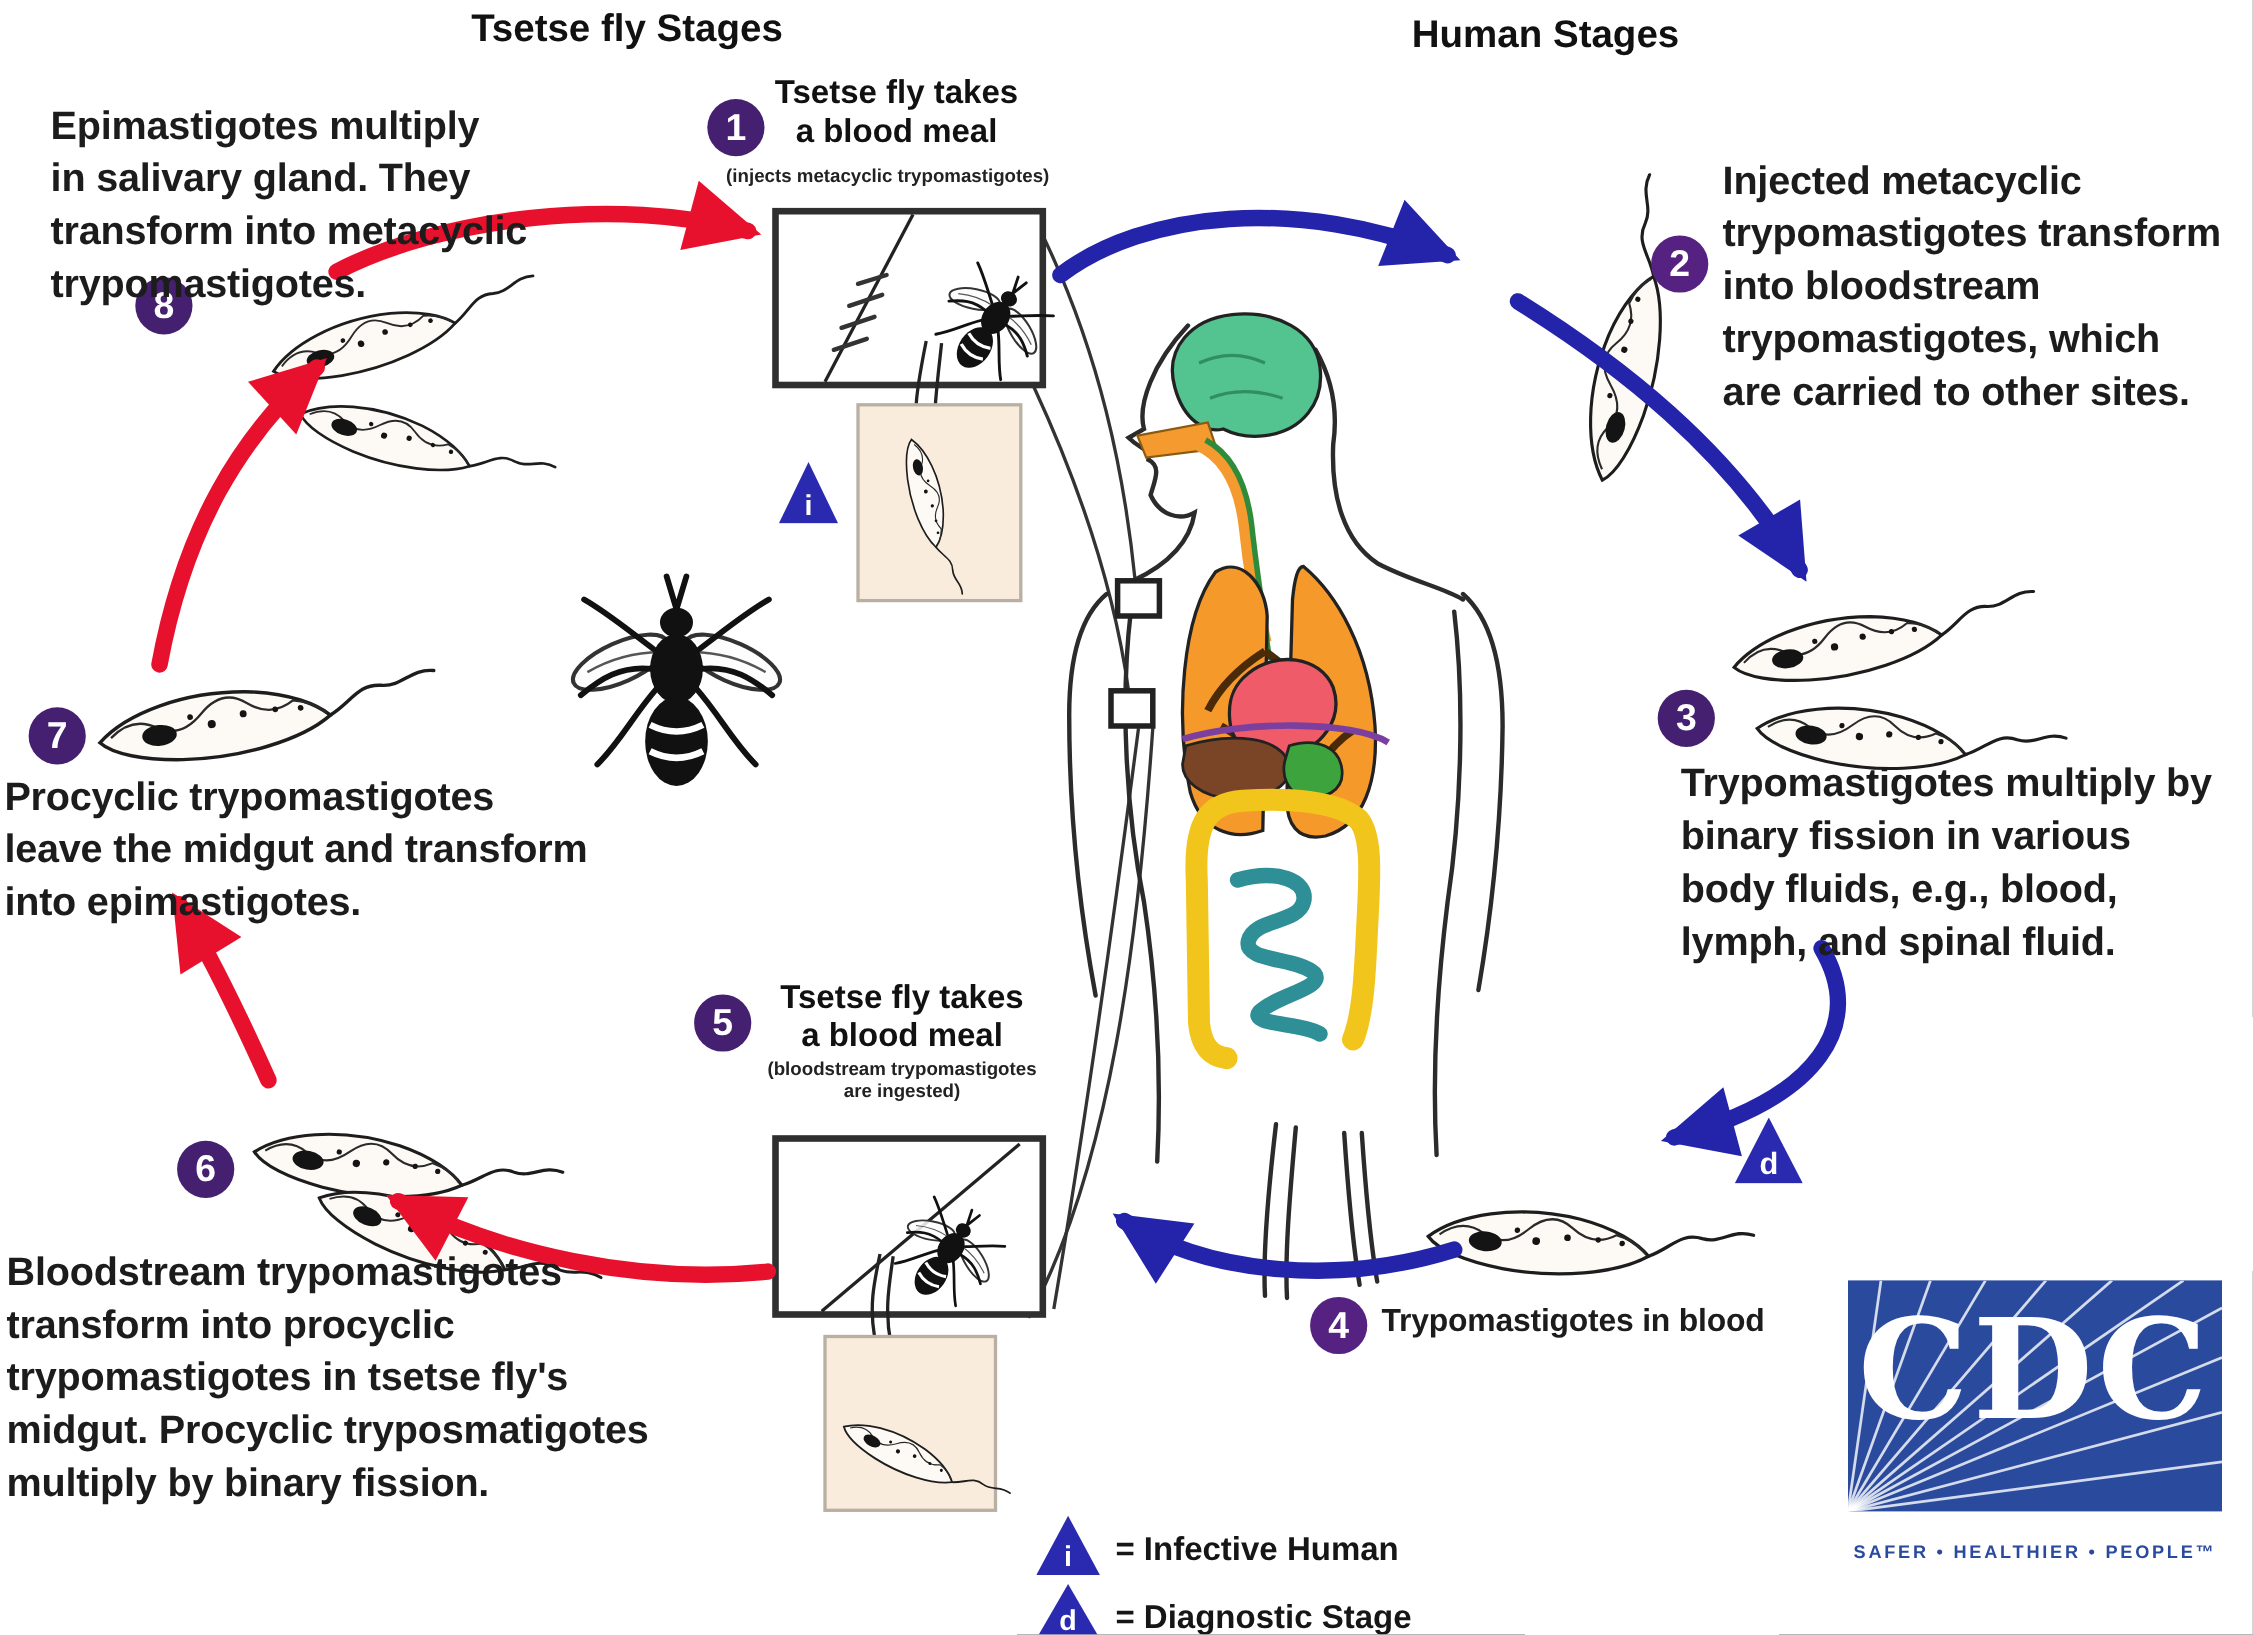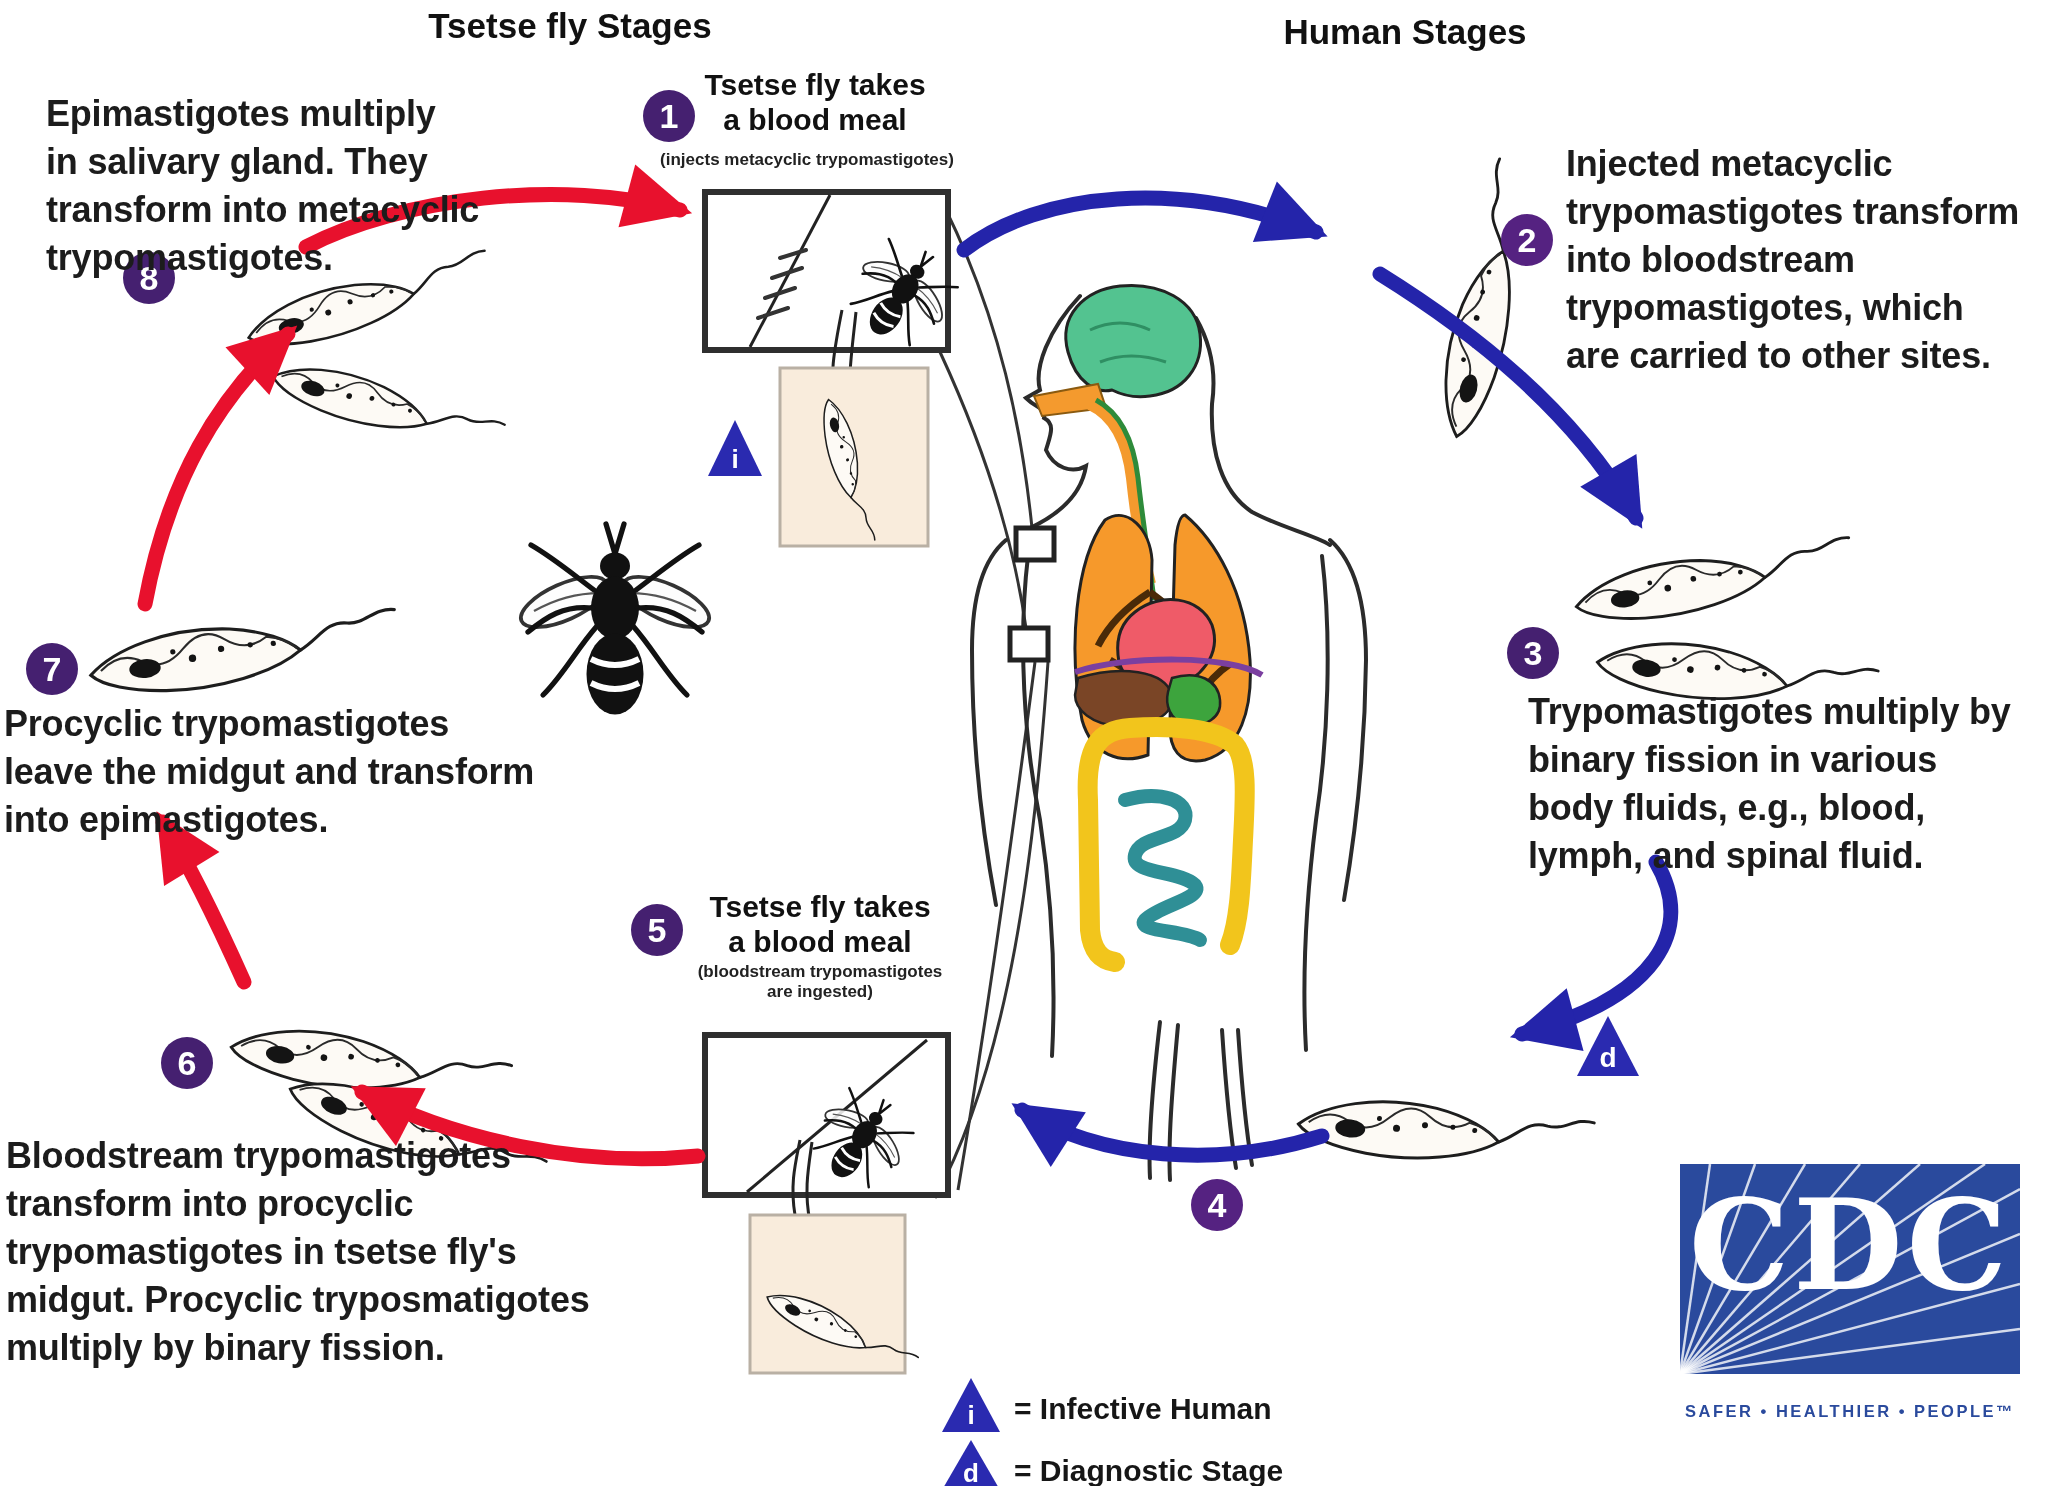--- a/index.html
+++ b/index.html
@@ -183,20 +183,21 @@
 trypomastigotes, which
 are carried to other sites.</div>
 
   <div class="abs badge" style="left:1507px;top:627px;">3</div>
   <div class="abs steptext" style="left:1528px;top:688px;">Trypomastigotes multiply by
 binary fission in various
 body fluids, e.g., blood,
 lymph, and spinal fluid.</div>
 
   <div class="abs badge" style="left:1191px;top:1179px;background:#552281;">4</div>
+  <div class="abs steptext" style="left:1256px;top:1182px;font-size:29px;">Trypomastigotes in blood</div>
 
   <div class="abs badge" style="left:631px;top:904px;">5</div>
   <div class="abs stephead" style="left:620px;top:890px;width:400px;">Tsetse fly takes
 a blood meal</div>
   <div class="abs stepsub" style="left:590px;top:962px;width:460px;">(bloodstream trypomastigotes
 are ingested)</div>
 
   <div class="abs badge" style="left:161px;top:1037px;">6</div>
   <div class="abs steptext" style="left:6px;top:1132px;">Bloodstream trypomastigotes
 transform into procyclic

